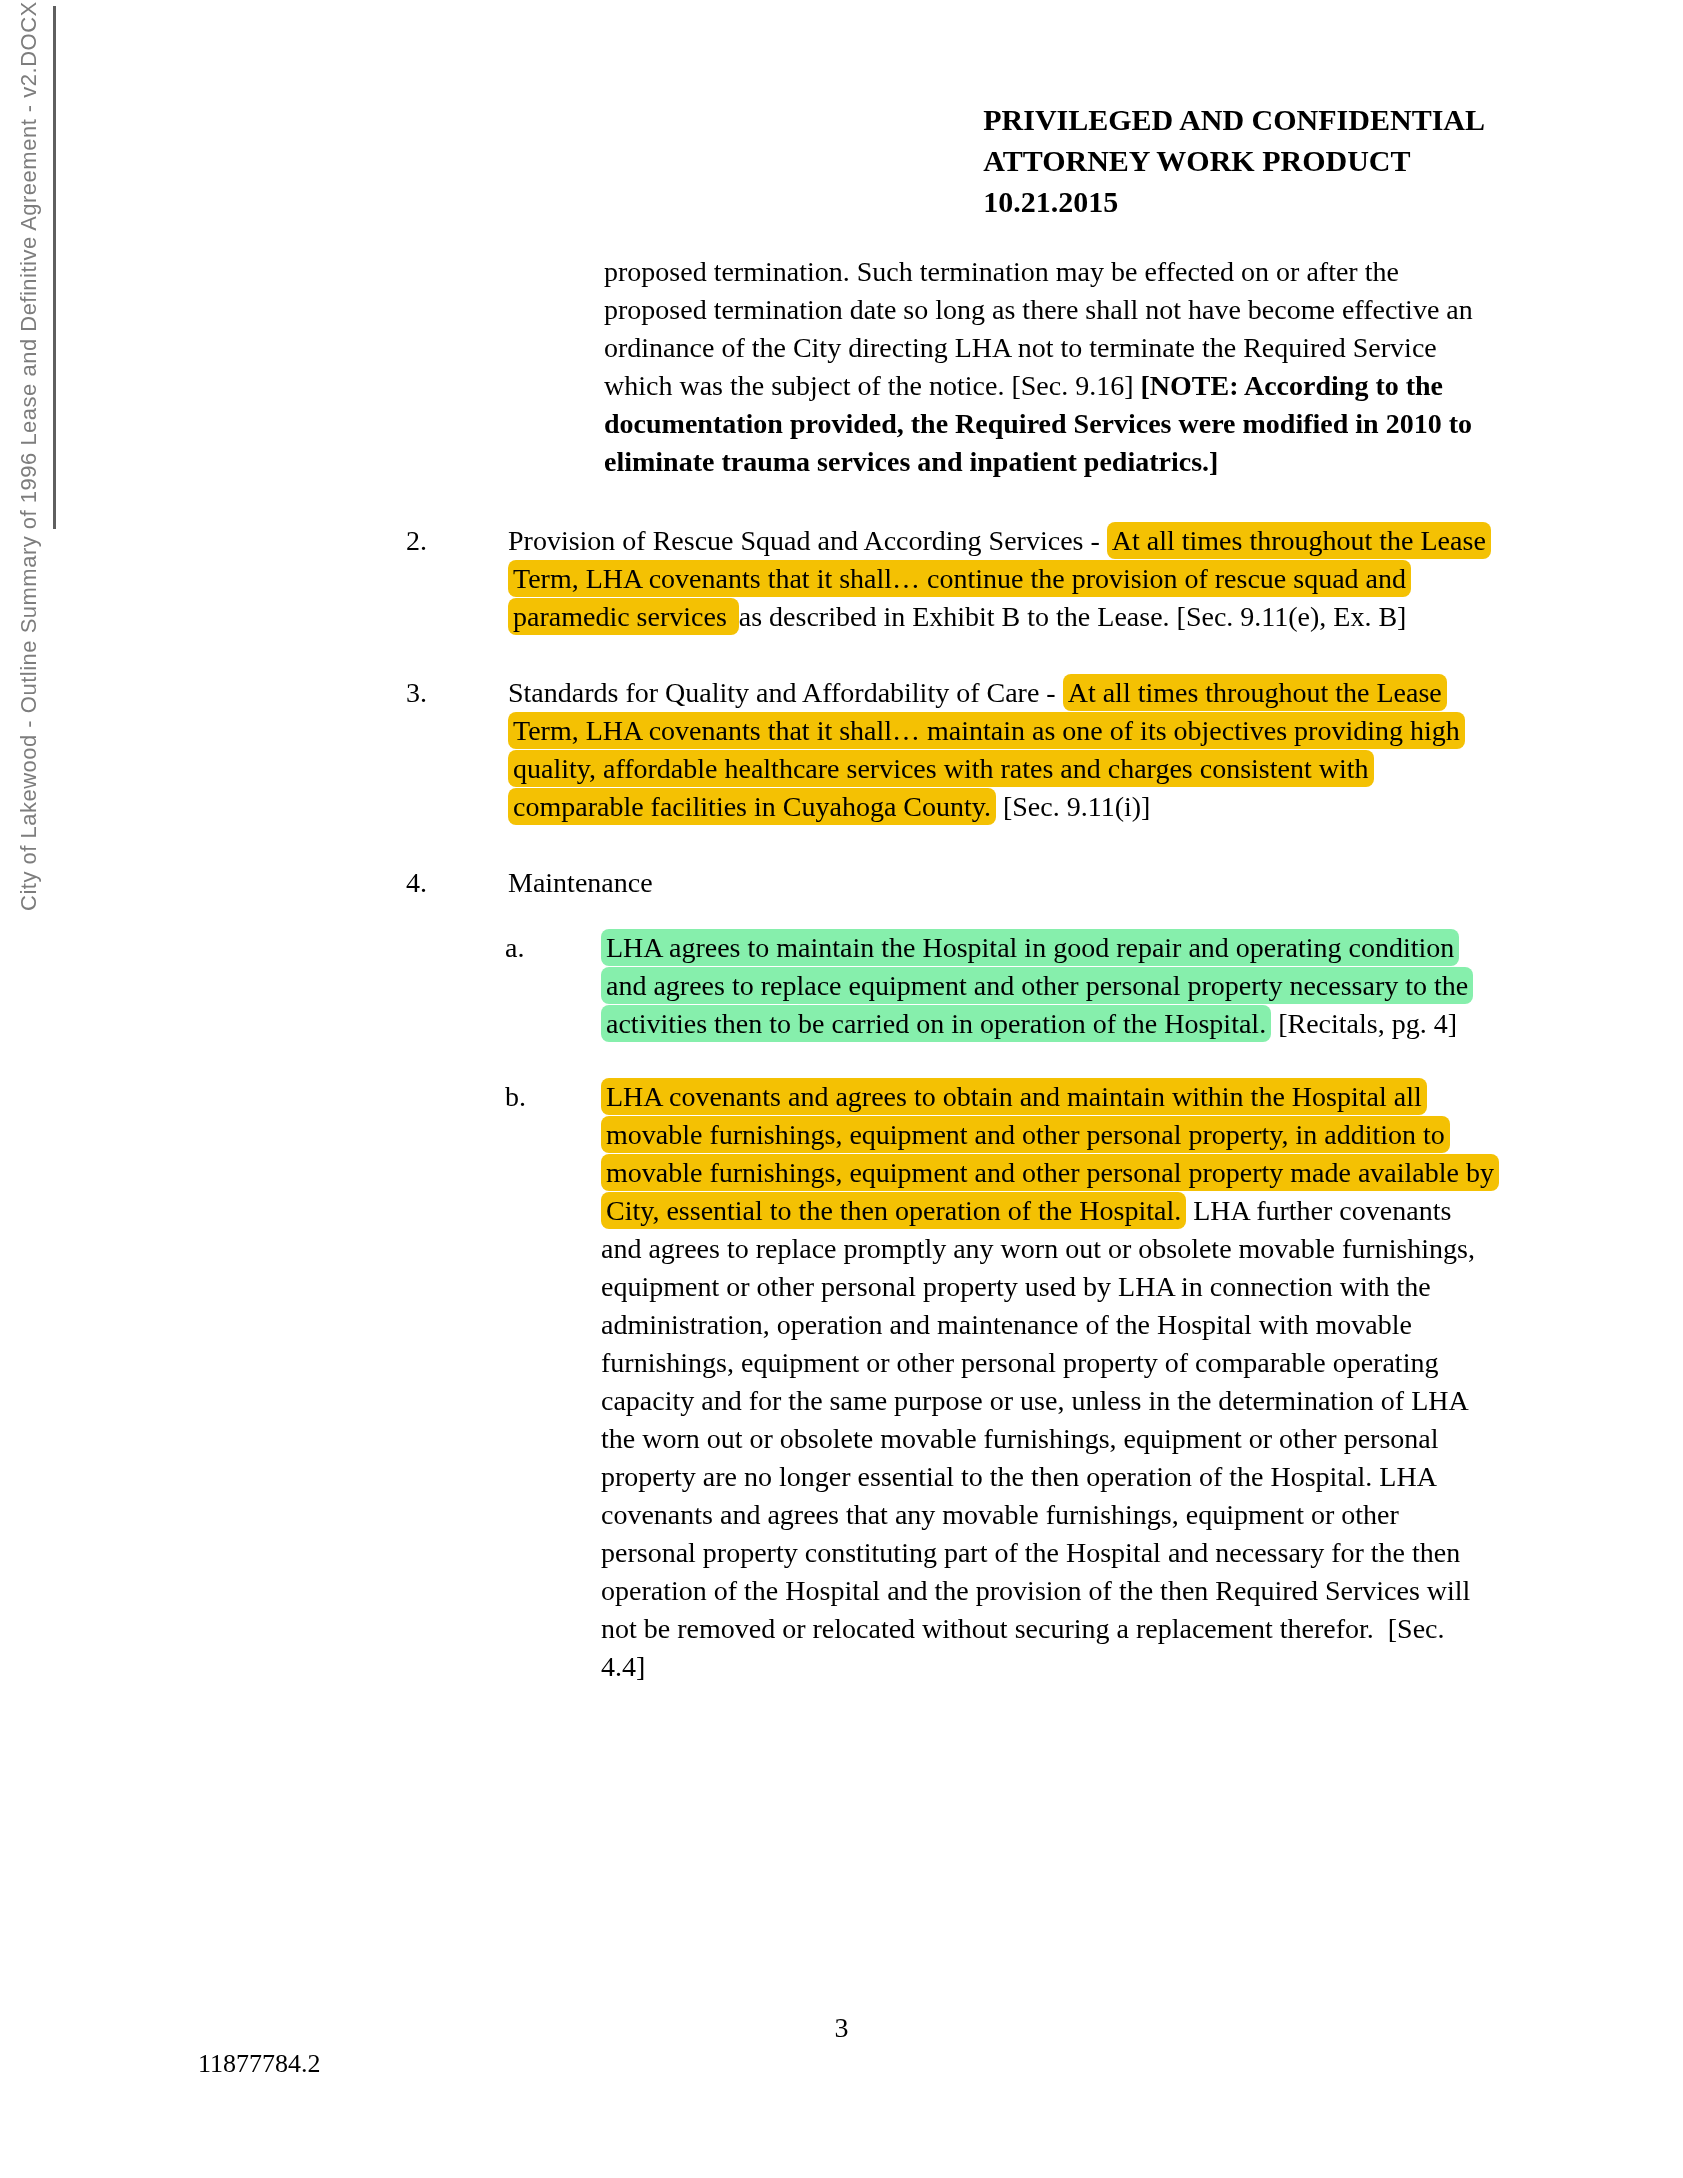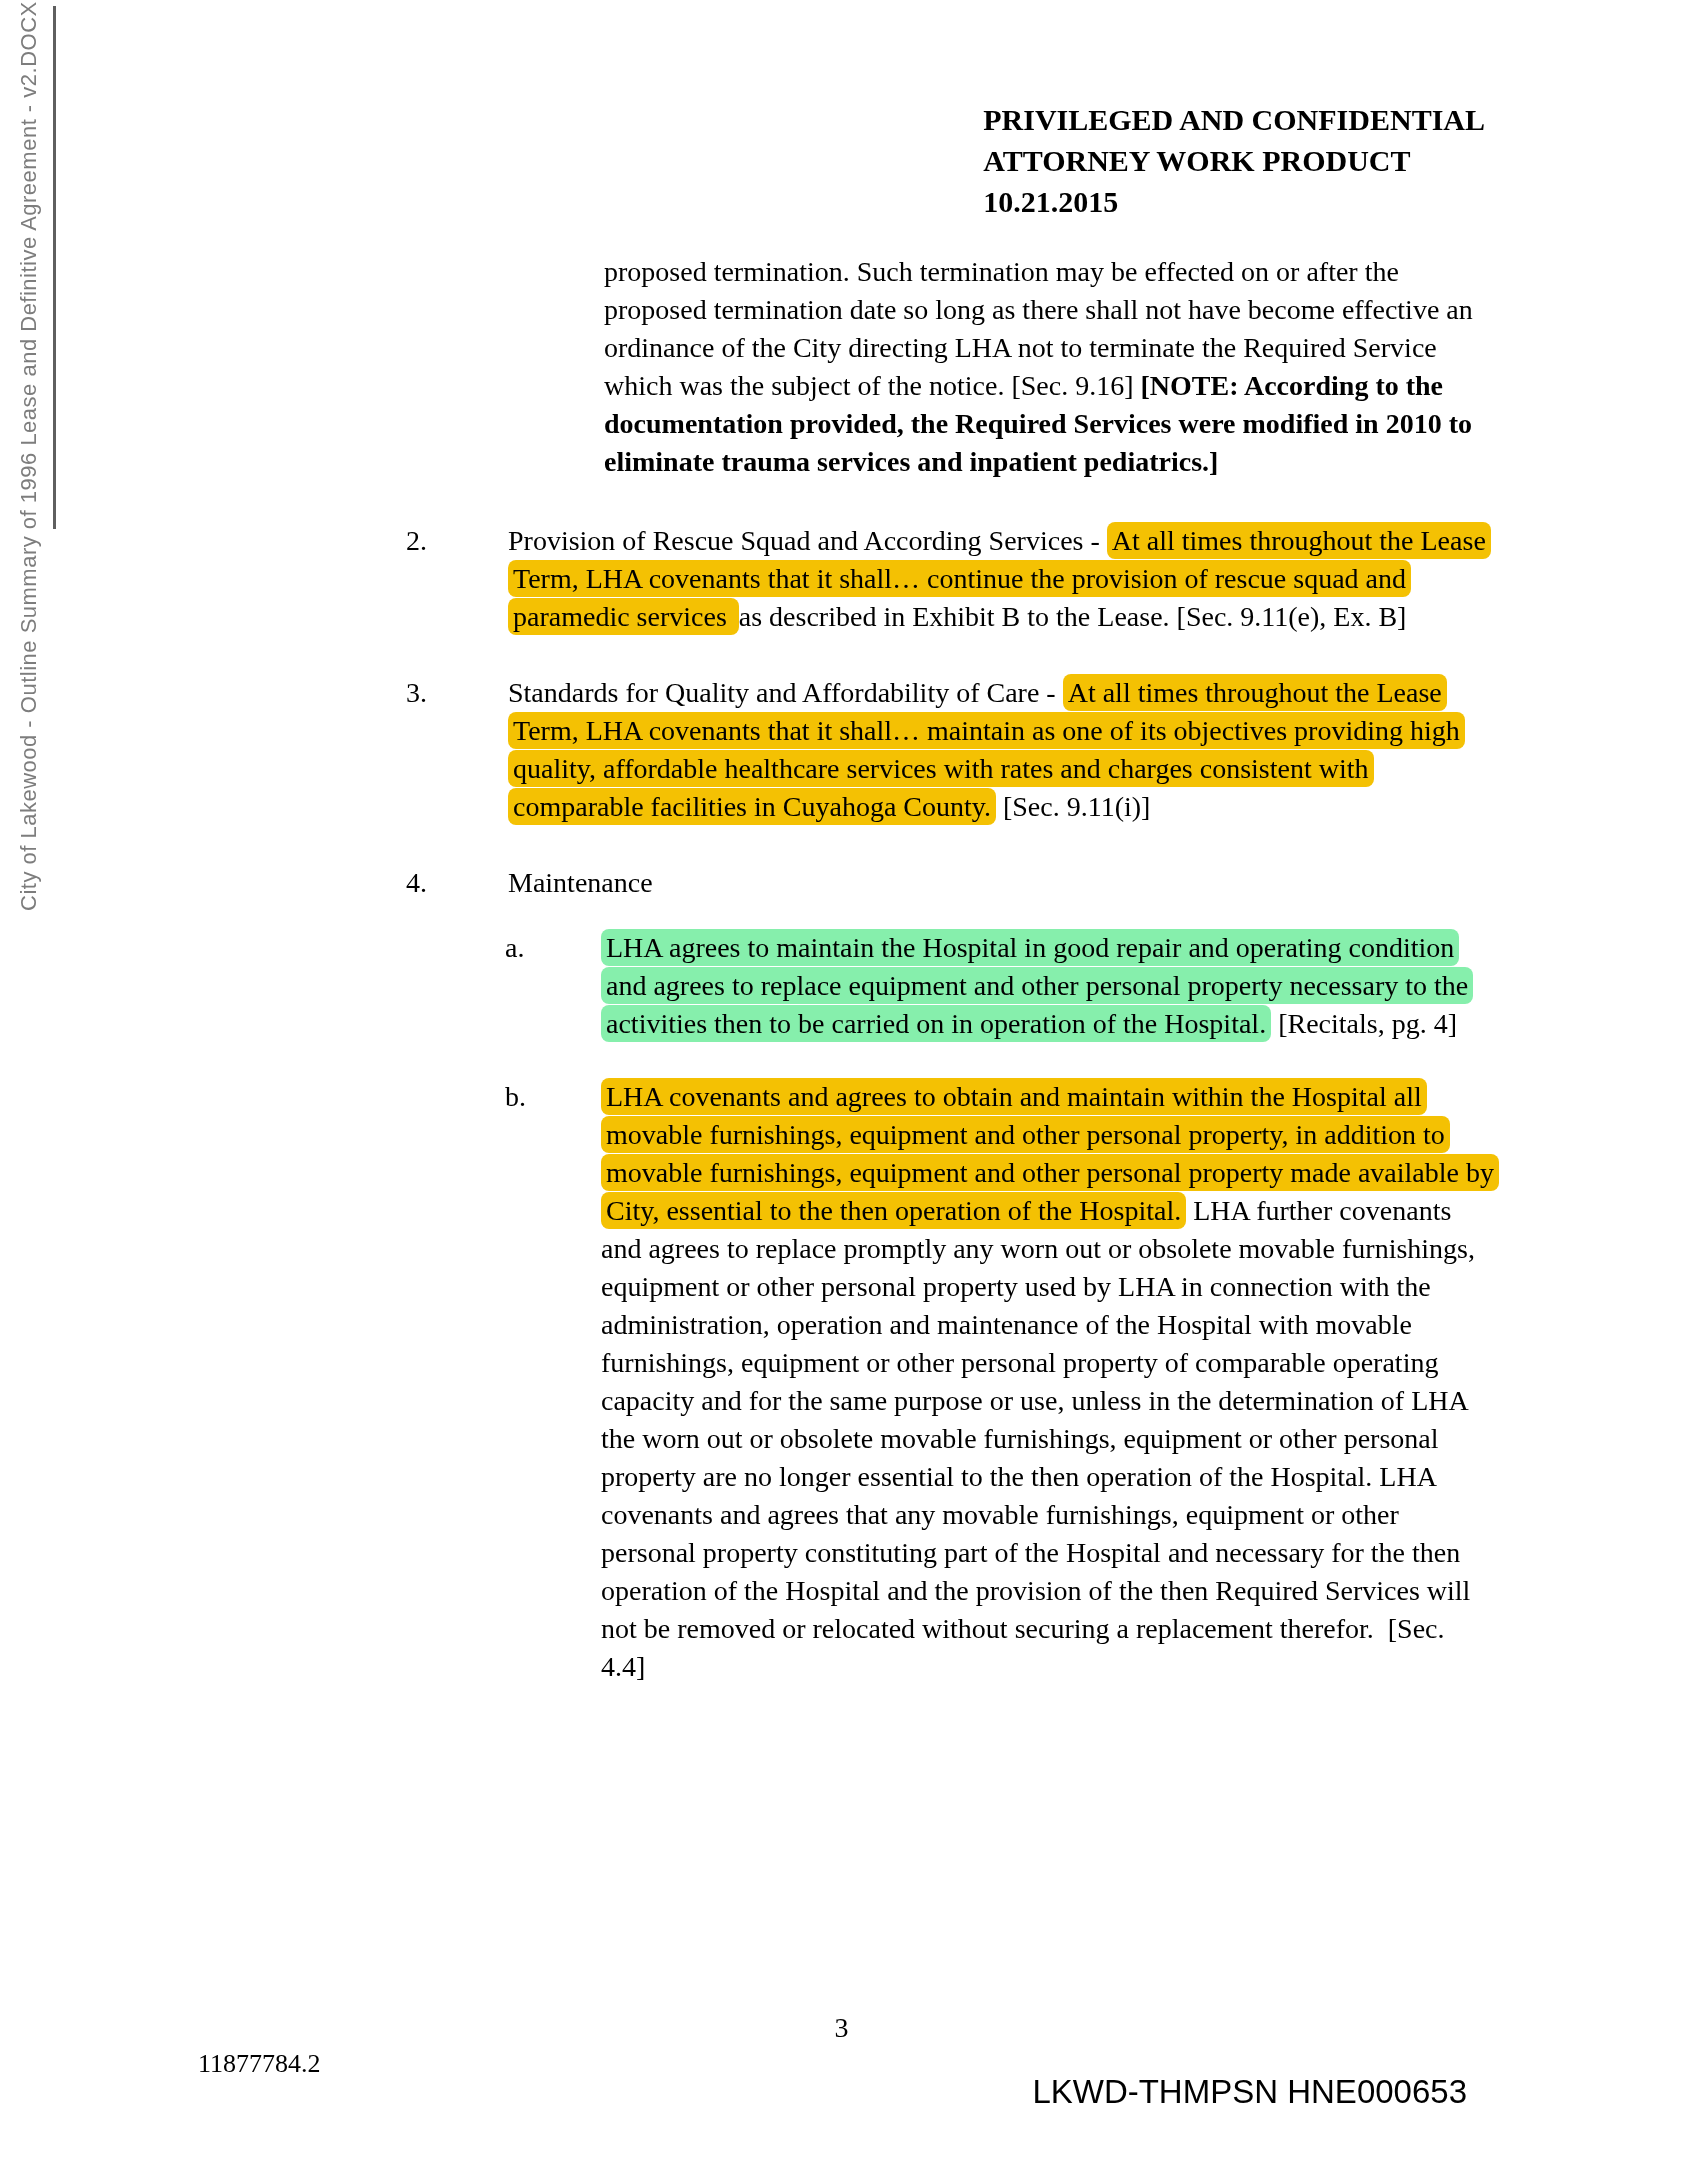--- a/index.html
+++ b/index.html
@@ -133,16 +133,15 @@
           <div class="letter">b.</div>
           <div class="txt"><span class="hl" style="background: rgb(244, 193, 3);">LHA covenants and agrees to obtain and maintain within the Hospital all movable furnishings, equipment and other personal property, in addition to movable furnishings, equipment and other personal property made available by City, essential to the then operation of the Hospital.</span><span> LHA further covenants and agrees to replace promptly any worn out or obsolete movable furnishings, equipment or other personal property used by LHA in connection with the administration, operation and maintenance of the Hospital with movable furnishings, equipment or other personal property of comparable operating capacity and for the same purpose or use, unless in the determination of LHA the worn out or obsolete movable furnishings, equipment or other personal property are no longer essential to the then operation of the Hospital. LHA covenants and agrees that any movable furnishings, equipment or other personal property constituting part of the Hospital and necessary for the then operation of the Hospital and the provision of the then Required Services will not be removed or relocated without securing a replacement therefor.&nbsp; [Sec. 4.4]</span></div>
         </div>
       </div>
   </div>
 
   <div class="page-number">3</div>
 
   <div class="doc-number">11877784.2</div>
 
-  <div class="bates-number">LKWD-THMPSN HNE000653</div>
 
 </div>
 
 
 </body></html>

